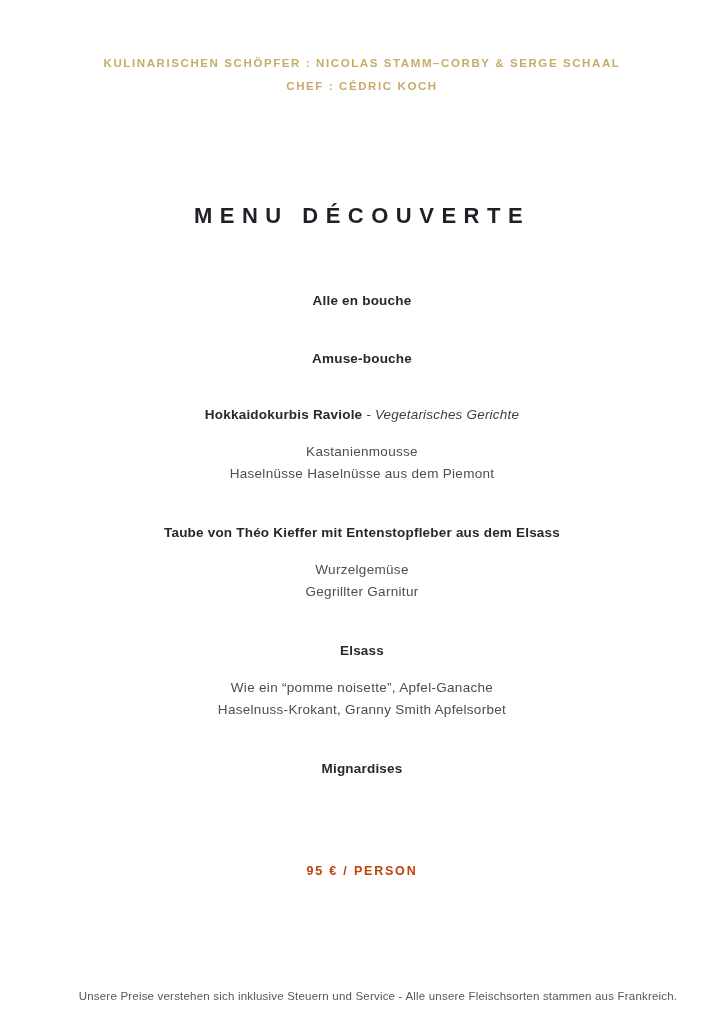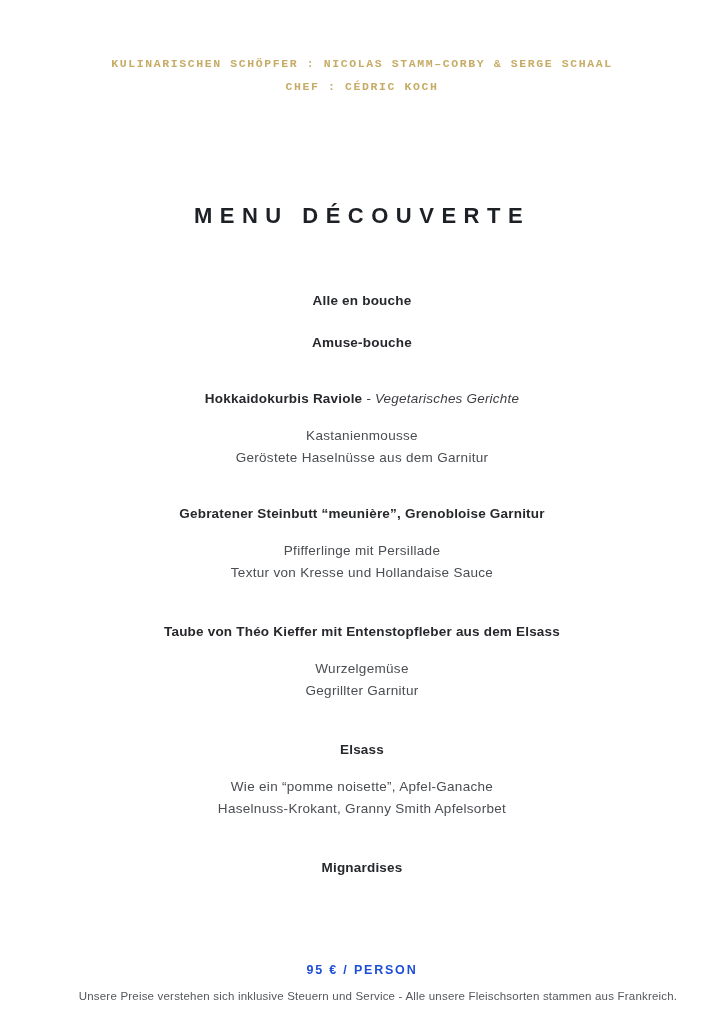--- a/index.html
+++ b/index.html
@@ -18,21 +18,20 @@
     overflow: hidden;
   }
   
   .credits {
     padding-top: 52px;
     color: #c6ac66;
     font-size: 11.5px;
     font-weight: 600;
     letter-spacing: 1.6px;
     line-height: 23px;
-    font-family: Liberation Mono, monospace;
   }
   
   .menu-title {
     margin-top: 106px;
     color: #1d2126;
     font-size: 22px;
     font-weight: 600;
     letter-spacing: 7.5px;
     line-height: 24px;
   }
@@ -54,27 +53,27 @@
     color: #3c3e43;
   }
   .course-line {
     color: #4a4d52;
     font-size: 13.5px;
     font-weight: 400;
     line-height: 22px;
     letter-spacing: 0.3px;
   }
   .course-line.first { margin-top: 15px; }
-  .gap-small { margin-top: 20px; }
+  .gap-small { margin-top: 36px; }
   .gap-med   { margin-top: 34px; }
   .gap-large { margin-top: 37px; }
   
   .pricing {
     margin-top: 80px;
-    color: #1d4ed8;
+    color: #c2410c;
     font-size: 12.5px;
     font-weight: 600;
     letter-spacing: 1.8px;
     line-height: 23px;
   }
   
   .footer-note {
     position: absolute;
     left: 0;
     right: 1px;
@@ -104,28 +103,23 @@
       <div class="course-title">Alle en bouche</div>
     </div>
 
     <div class="course gap-small">
       <div class="course-title">Amuse-bouche</div>
     </div>
 
     <div class="course gap-med">
       <div class="course-title"><span>Hokkaidokurbis Raviole</span><span class="suffix"> - Vegetarisches Gerichte</span></div>
       <div class="course-line first">Kastanienmousse</div>
-      <div class="course-line">Geröstete Haselnüsse aus dem Garnitur</div>
+      <div class="course-line">Haselnüsse Haselnüsse aus dem Piemont</div>
     </div>
 
-    <div class="course gap-med">
-      <div class="course-title">Gebratener Steinbutt “meunière”, Grenobloise Garnitur</div>
-      <div class="course-line first">Pfifferlinge mit Persillade</div>
-      <div class="course-line">Textur von Kresse und Hollandaise Sauce</div>
-    </div>
 
     <div class="course gap-large">
       <div class="course-title">Taube von Théo Kieffer mit Entenstopfleber aus dem Elsass</div>
       <div class="course-line first">Wurzelgemüse</div>
       <div class="course-line">Gegrillter Garnitur</div>
     </div>
 
     <div class="course gap-large">
       <div class="course-title">Elsass</div>
       <div class="course-line first">Wie ein “pomme noisette”, Apfel-Ganache</div>

